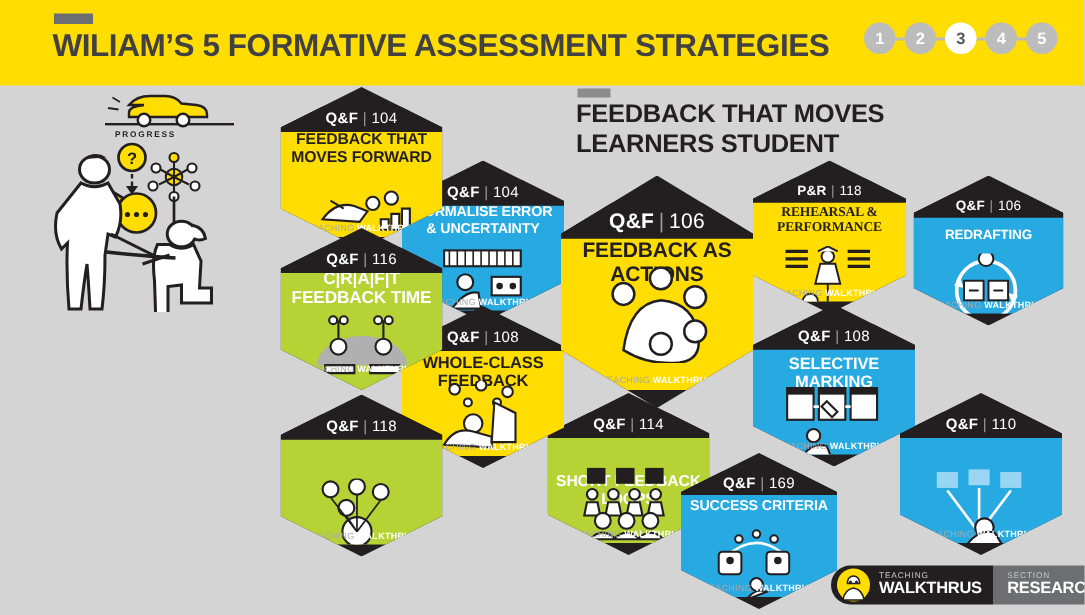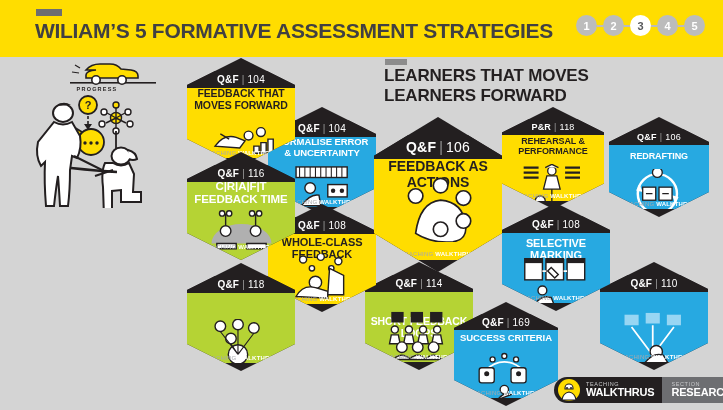--- a/index.html
+++ b/index.html
@@ -121,21 +121,21 @@
       <div class="pager-link"></div>
       <div class="pager-dot active">3</div>
       <div class="pager-link"></div>
       <div class="pager-dot">4</div>
       <div class="pager-link"></div>
       <div class="pager-dot">5</div>
     </div>
 </div>
 
 <div id="section-dash"></div>
-<div id="section-heading">LEARNERS THAT MOVES LEARNERS FORWARD</div>
+<div id="section-heading">FEEDBACK THAT MOVES LEARNERS STUDENT</div>
 
 <div id="illustration">
   <svg width="172" height="150" viewBox="0 0 172 150">
 
     <g>
       <rect x="56" y="24" width="86" height="1.6" fill="#231f20"></rect>
       <path d="M72 12 q5-6 14-6 h10 q7 0 11 5 l10 1 q7 1 7 6 v2 h-52 v-3 q0-4 10-5 z" fill="#ffdd00" stroke="#231f20" stroke-width="1.6"></path>
       <circle cx="82" cy="22" r="4.2" fill="#fff" stroke="#231f20" stroke-width="1.6"></circle>
       <circle cx="108" cy="22" r="4.2" fill="#fff" stroke="#231f20" stroke-width="1.6"></circle>
       <path d="M66 10 l-5-3 M65 15 l-7-1" stroke="#231f20" stroke-width="1.2" fill="none"></path>
@@ -334,21 +334,21 @@
         </div>
       </div>
       <div class="hex-band" style="top: 13px; height: 17px; font-size: 10px;">
         <span>Q&amp;F</span>
         <span class="sep">|</span>
         <span class="num">114</span>
       </div>
       <div class="hex-foot" style="bottom: 10px;"><span class="t1">TEACHING </span><span class="t2">WALKTHRUS</span></div>
     </div>
     <div class="hex c-yellow" style="left: 502px; top: 107px; width: 102px; height: 102px; z-index: 5;">
-      <div class="hex-body" style="top: 28px; bottom: 8px;">
+      <div class="hex-body" style="top: 28px; bottom: 8px; font-family: Liberation Serif, serif;">
         <div class="hex-title" style="top: 1px; font-size: 9px;">REHEARSAL &amp; PERFORMANCE</div>
         <div class="hex-art" style="top: 29px;">
           <svg width="63" height="52" viewBox="0 0 76 62">
             <path d="M2 4 h18 M2 10 h18 M2 16 h18 M52 4 h18 M52 10 h18 M52 16 h18" stroke="#231f20" stroke-width="2.6"></path>
        <circle cx="36" cy="8" r="5" stroke="#231f20" stroke-width="1.6" fill="#fff"></circle>
        <path d="M28 4 l8-4 l8 4" stroke="#231f20" stroke-width="1.6" fill="#fff"></path>
        <path d="M30 14 h12 l4 16 h-20z" stroke="#231f20" stroke-width="1.6" fill="#fff"></path>
        <path d="M36 30 v16" stroke="#231f20" stroke-width="1.6" fill="#fff"></path>
        <circle cx="22" cy="44" r="6" stroke="#231f20" stroke-width="1.6" fill="#fff"></circle>
        <path d="M14 58 q8-12 18-8 l6 8z" stroke="#231f20" stroke-width="1.6" fill="#fff"></path>

